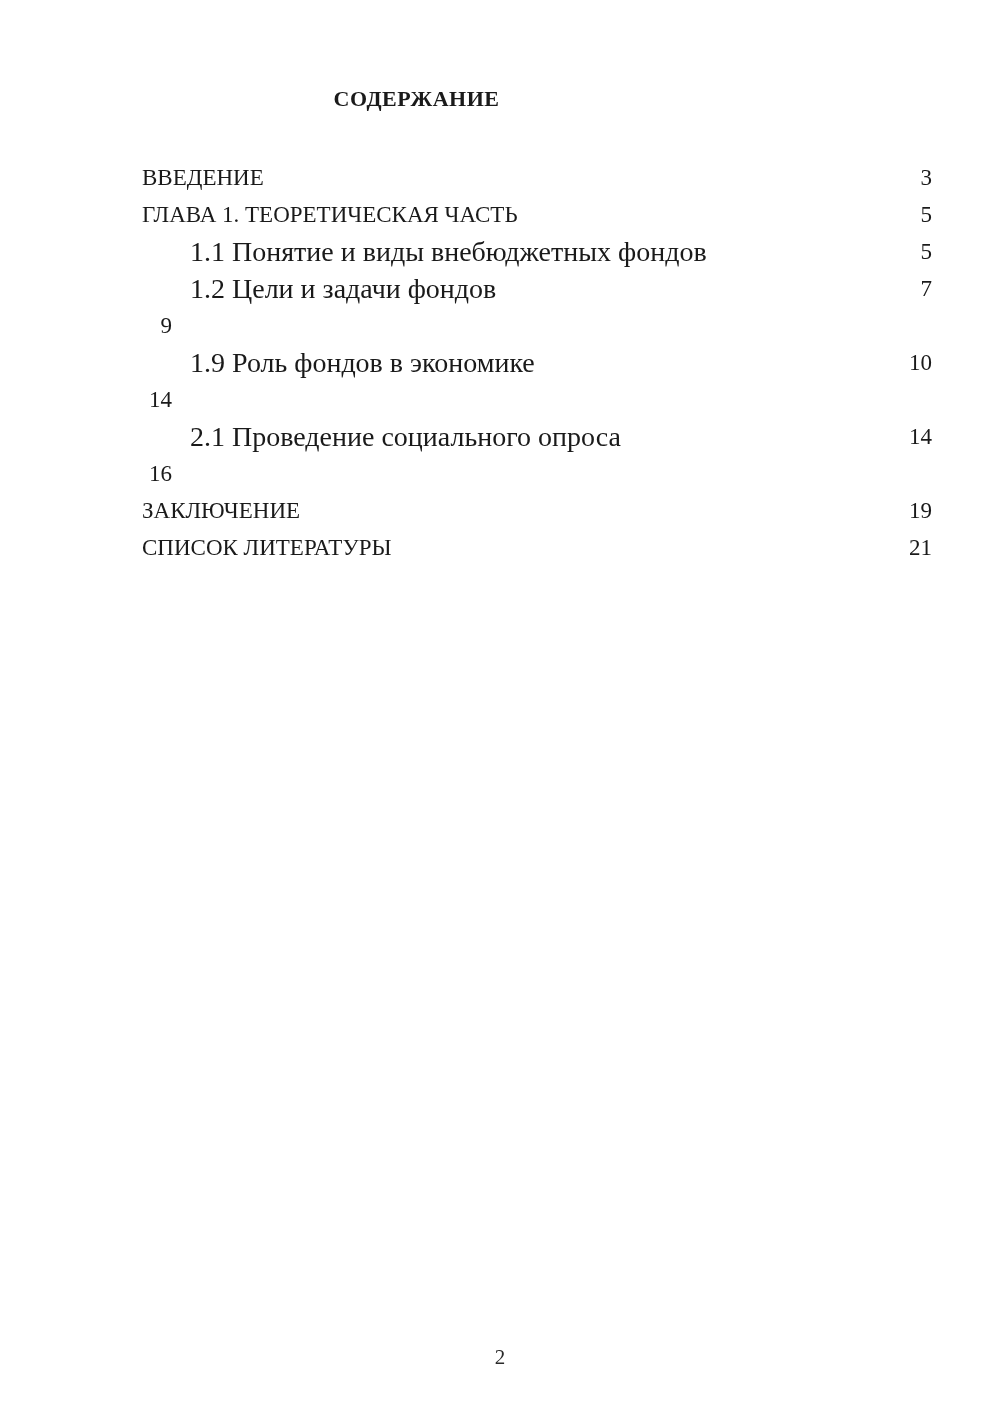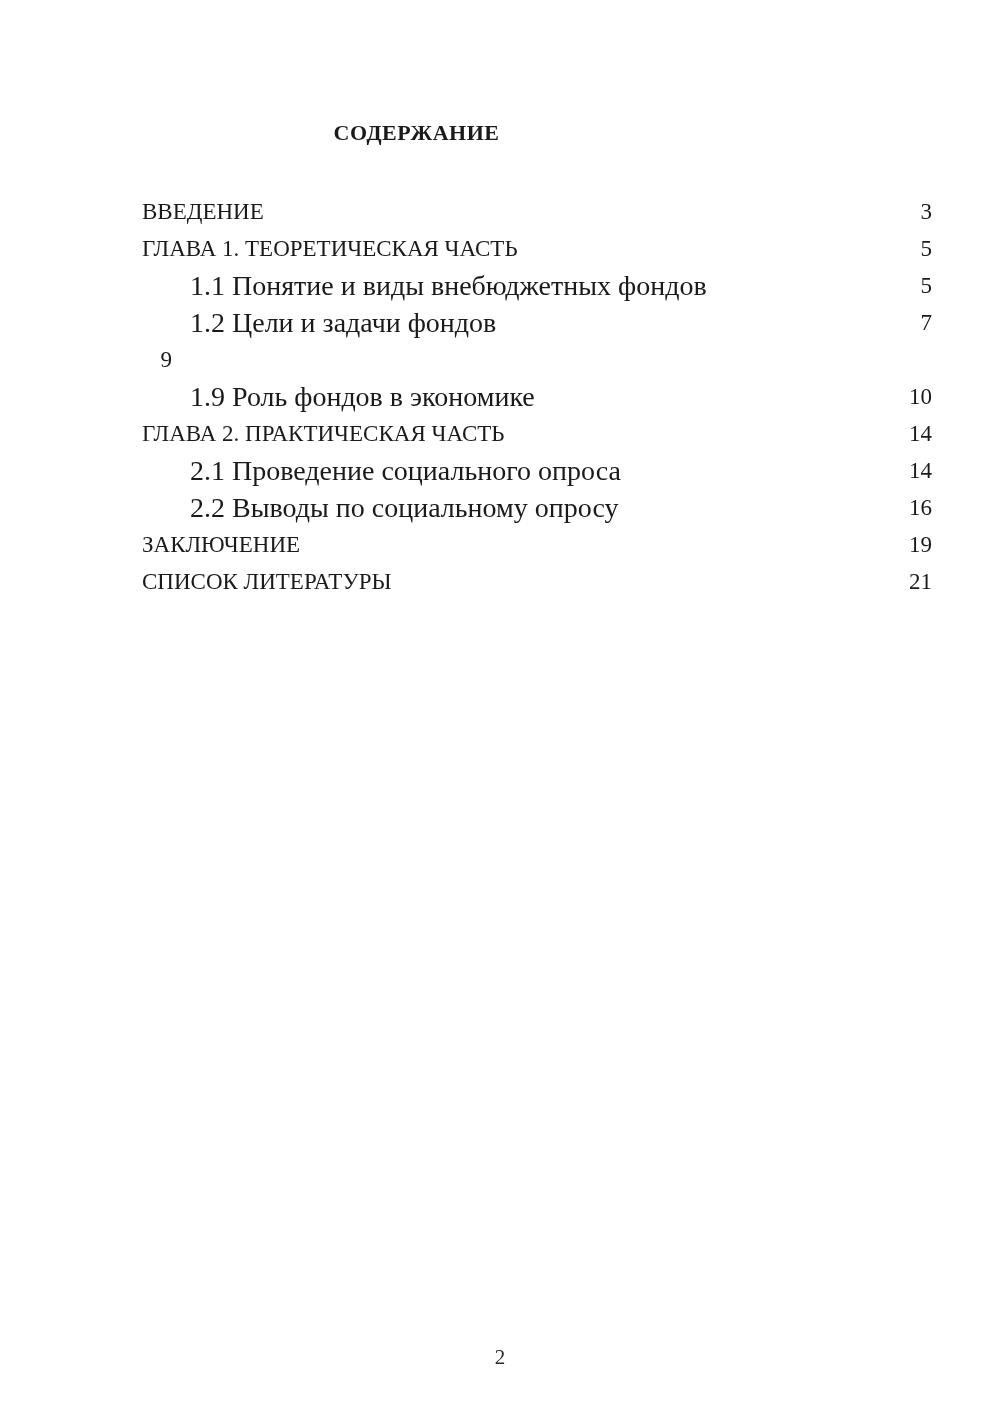--- a/index.html
+++ b/index.html
@@ -15,21 +15,21 @@
     color: #1a1a1a;
     overflow: hidden;
   }
   .page {
     position: absolute;
     top: 0;
     left: 0;
     width: 833px;
     height: 1414px;
     box-sizing: border-box;
-    padding: 120px 84px 0 84px;
+    padding: 86px 84px 0 84px;
   }
   .doc-title {
     text-align: center;
     font-weight: bold;
     font-size: 22px;
     letter-spacing: 0.5px;
     margin: 0 0 48px 0;
   }
   .toc {
     margin: 0;
@@ -96,29 +96,27 @@
         <span class="page-num">7</span>
       </li>
       <li class="toc-row level-2">
         <span class="page-num">9</span>
       </li>
       <li class="toc-row level-2">
         <span class="label">1.9 Роль фондов в экономике</span>
         <span class="page-num">10</span>
       </li>
       <li class="toc-row level-1">
-        <span class="label">ГЛАВА 2. ПРАКТИЧЕСКАЯ ЧАСТЬ</span>
         <span class="page-num">14</span>
       </li>
       <li class="toc-row level-2">
         <span class="label">2.1 Проведение социального опроса</span>
         <span class="page-num">14</span>
       </li>
       <li class="toc-row level-2">
-        <span class="label">2.2 Выводы по социальному опросу</span>
         <span class="page-num">16</span>
       </li>
       <li class="toc-row level-1">
         <span class="label">ЗАКЛЮЧЕНИЕ</span>
         <span class="page-num">19</span>
       </li>
       <li class="toc-row level-1">
         <span class="label">СПИСОК ЛИТЕРАТУРЫ</span>
         <span class="page-num">21</span>
       </li>

